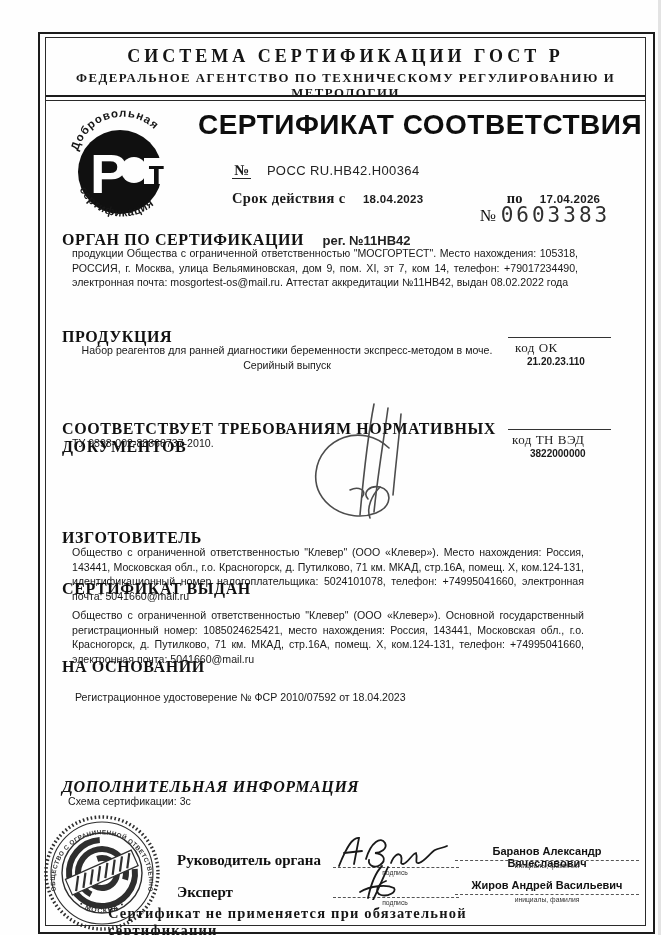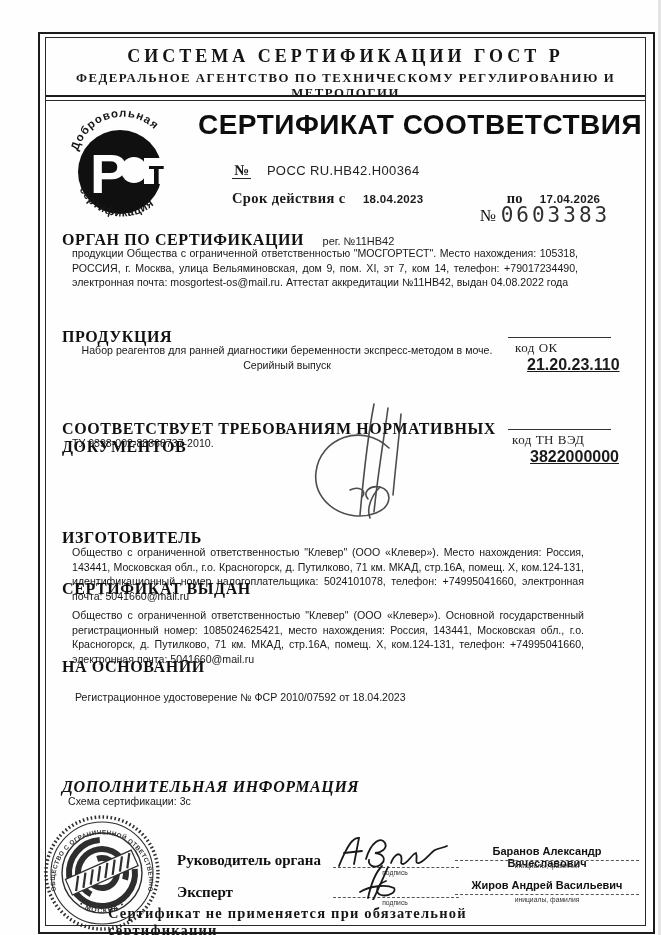--- a/index.html
+++ b/index.html
@@ -31,26 +31,26 @@
   .term-row{left:232px;top:190px;font-size:12px;}
   .term-lbl{font-family:"Liberation Serif",serif;font-weight:bold;font-size:14.5px;letter-spacing:0.4px;}
   .term-date{font-weight:bold;font-size:11.5px;margin-left:14px;letter-spacing:0.3px;}
   .term-po{font-family:"Liberation Serif",serif;font-weight:bold;font-size:14.5px;margin-left:80px;}
 
   .blank-no{left:480px;top:203px;font-size:16px;}
   .blank-no .sym{font-family:"Liberation Serif",serif;font-size:17px;color:#111;}
   .blank-no .digits{font-family:"DejaVu Sans Mono",monospace;font-size:21px;letter-spacing:3px;color:#303030;font-weight:400;vertical-align:-1px;}
 
   .sec-head{font-family:"Liberation Serif",serif;font-weight:bold;font-size:16px;letter-spacing:0.6px;color:#111;}
-  .sec-reg{font-size:11px;font-weight:normal;color:#222;}
+  .sec-reg{font-size:13px;font-weight:bold;color:#222;}
   .body-text{font-size:10.6px;line-height:1.38;color:#181818;text-align:justify;}
 
   .code-line{border-top:1.3px solid #333;width:103px;}
   .code-lbl{font-family:"Liberation Serif",serif;font-size:13px;letter-spacing:0.5px;color:#1d1d1d;}
-  .code-val{font-weight:bold;font-size:16px;color:#1a1a1a;text-decoration:underline;}
+  .code-val{font-weight:bold;font-size:10px;color:#1a1a1a;}
 
   .sign-lbl{font-family:"Liberation Serif",serif;font-weight:bold;font-size:15px;color:#101010;}
   .dash-line{border-bottom:1.4px dashed #555;}
   .tiny-cap{font-size:6.8px;color:#333;text-align:center;}
   .sig-name{font-weight:bold;font-size:11px;color:#111;text-align:center;}
 
   .footer-note{left:108px;top:905px;width:470px;font-family:"Liberation Serif",serif;font-weight:bold;font-size:14.5px;letter-spacing:1.2px;color:#161616;}
 
   svg text{font-family:"Liberation Sans",sans-serif;}
 </style>
@@ -101,21 +101,21 @@
 
 <div class="abs blank-no">
   <span class="sym">№</span>
   <span class="digits">0603383</span>
 </div>
 
 <div class="abs" style="left:62px;top:231px;">
   <span class="sec-head">ОРГАН ПО СЕРТИФИКАЦИИ</span>
   <span class="sec-reg" style="margin-left:14px;">рег. №11НВ42</span>
 </div>
-<div class="abs body-text" style="left:72px;top:246px;width:506px;">продукции Общества с ограниченной ответственностью "МОСГОРТЕСТ". Место нахождения: 105318, РОССИЯ, г. Москва, улица Вельяминовская, дом 9, пом. XI, эт 7, ком 14, телефон: +79017234490, электронная почта: mosgortest-os@mail.ru. Аттестат аккредитации №11НВ42, выдан 04.08.2022 года</div>
+<div class="abs body-text" style="left:72px;top:246px;width:506px;">продукции Общества с ограниченной ответственностью "МОСГОРТЕСТ". Место нахождения: 105318, РОССИЯ, г. Москва, улица Вельяминовская, дом 9, пом. XI, эт 7, ком 14, телефон: +79017234490, электронная почта: mosgortest-os@mail.ru. Аттестат аккредитации №11НВ42, выдан 08.02.2022 года</div>
 
 <div class="abs sec-head" style="left:62px;top:328px;">ПРОДУКЦИЯ</div>
 <div class="abs body-text" style="left:72px;top:343px;width:430px;text-align:center;">
   <span>Набор реагентов для ранней диагностики беременности экспресс-методом в моче.</span><br>
   <span>Серийный выпуск</span>
 </div>
 <div class="abs code-line" style="left:508px;top:337px;"></div>
 <div class="abs code-lbl" style="left:515px;top:340px;">код ОК</div>
 <div class="abs code-val" style="left:527px;top:356px;">21.20.23.110</div>
 

